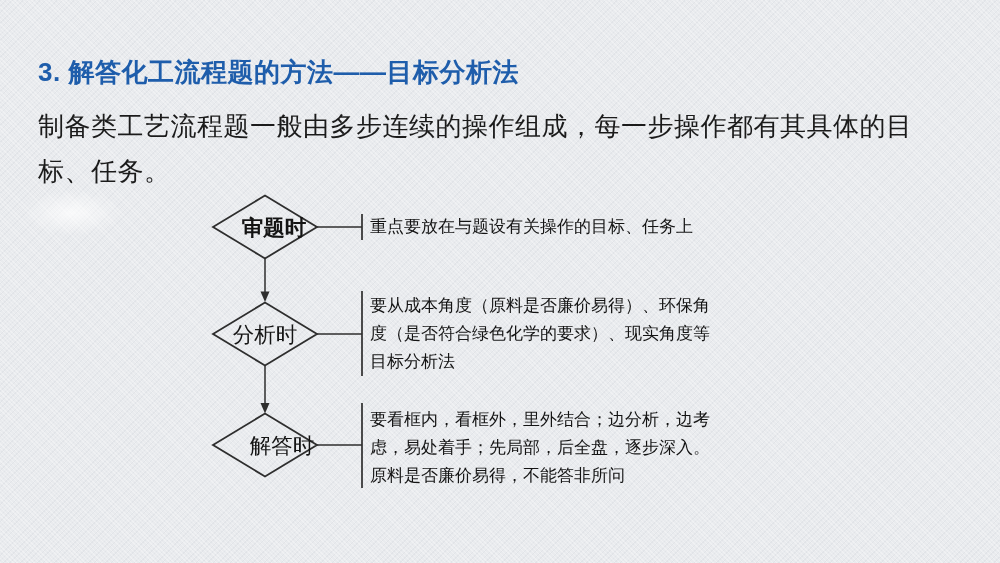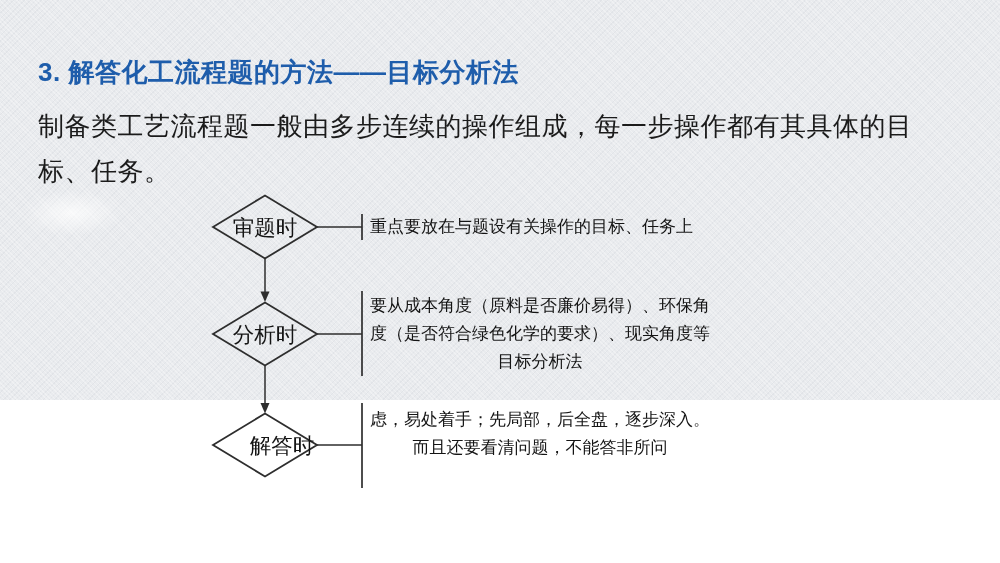--- a/index.html
+++ b/index.html
@@ -2,26 +2,25 @@
 <html><head>
 <meta charset="utf-8">
 <style>
   * { margin: 0; padding: 0; box-sizing: border-box; }
   html, body { width: 1000px; height: 563px; overflow: hidden; }
   body { font-family: "Liberation Sans", "DejaVu Sans", sans-serif; }
 
   .slide {
     position: relative;
     width: 1000px;
-    height: 400px;
+    height: 563px;
     background:
       repeating-linear-gradient(45deg, rgba(255,255,255,0.30) 0 1px, rgba(255,255,255,0) 1px 3px),
       repeating-linear-gradient(-45deg, rgba(176,182,192,0.14) 0 1px, rgba(176,182,192,0) 1px 4px),
       #e9ebee;
-    text-align: center;
   }
 
   .title {
     position: absolute;
     left: 38px;
     top: 55px;
     font-size: 26px;
     font-weight: 700;
     letter-spacing: 0.5px;
     color: #1e5dab;
@@ -59,21 +58,21 @@
   }
 
   .diamond-label {
     position: absolute;
     transform: translate(-50%, -50%);
     font-family: "Liberation Serif", "DejaVu Serif", serif;
     font-size: 21.5px;
     color: #141414;
     white-space: nowrap;
   }
-  .diamond-label.n1 { left: 265px; top: 227px; }
+  .diamond-label.n1 { left: 274px; top: 227px; font-weight: bold; }
   .diamond-label.n2 { left: 265px; top: 334px; }
   .diamond-label.n3 { left: 282px; top: 445px; }
 
   .desc {
     position: absolute;
     left: 370px;
     font-family: "Liberation Serif", "DejaVu Serif", serif;
     font-size: 17px;
     line-height: 28px;
     color: #141414;
@@ -124,17 +123,18 @@
     <div>重点要放在与题设有关操作的目标、任务上</div>
   </div>
 
   <div class="desc d2">
     <div>要从成本角度（原料是否廉价易得）、环保角</div>
     <div>度（是否符合绿色化学的要求）、现实角度等</div>
     <div>目标分析法</div>
   </div>
 
   <div class="desc d3">
+    <div>要看框内，看框外，里外结合；边分析，边考</div>
     <div>虑，易处着手；先局部，后全盘，逐步深入。</div>
-    <div>而且还要看清问题，不能答非所问</div>
+    <div>原料是否廉价易得，不能答非所问</div>
   </div>
 
 </div>
 
 </body></html>

